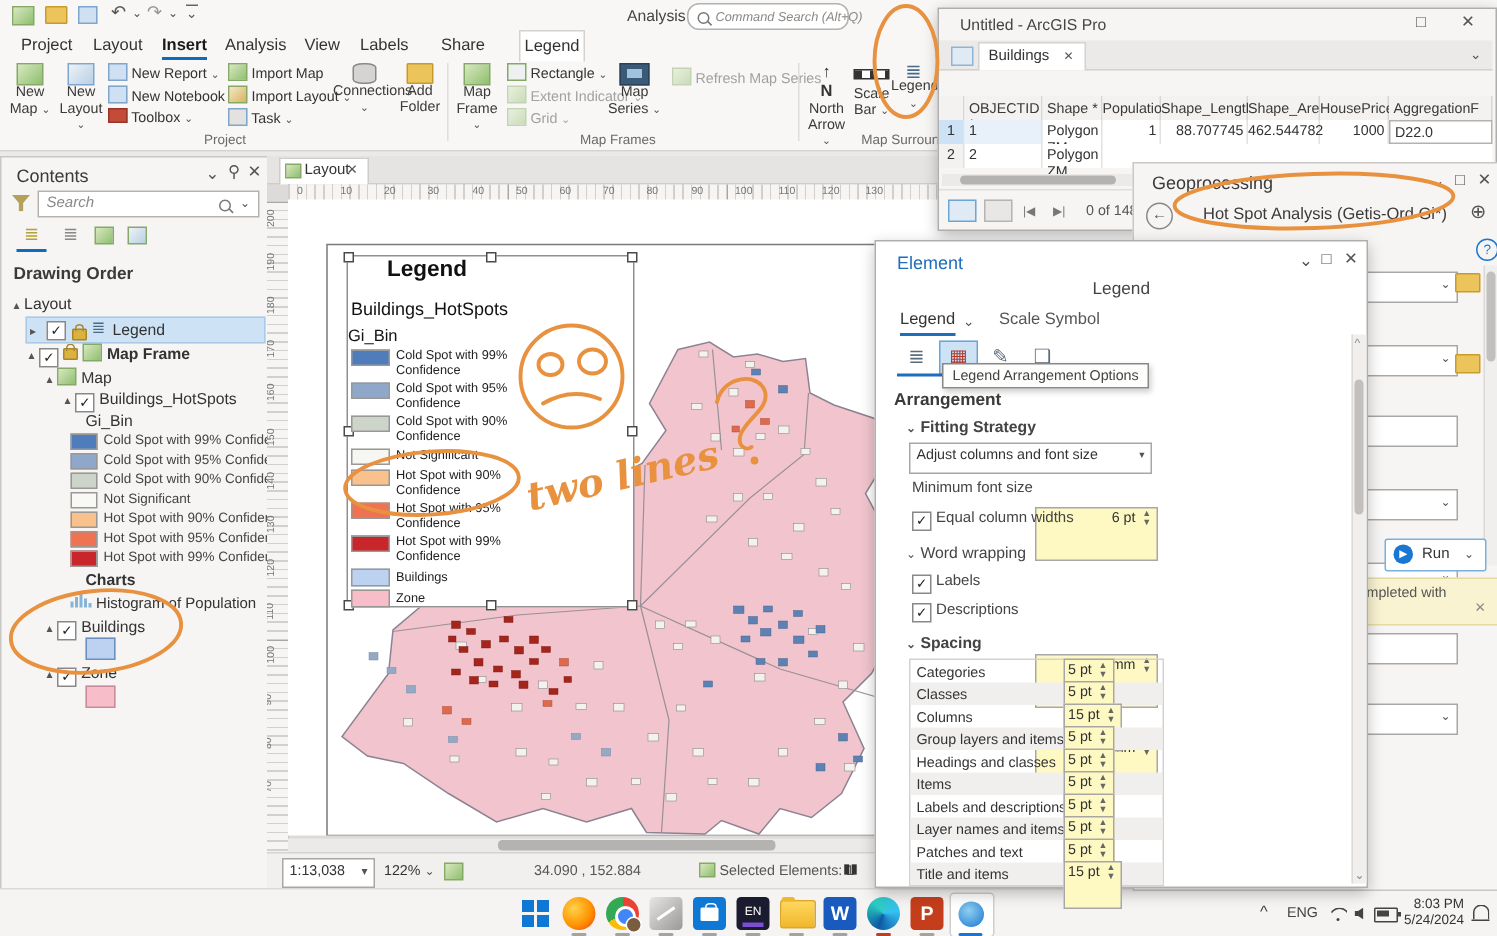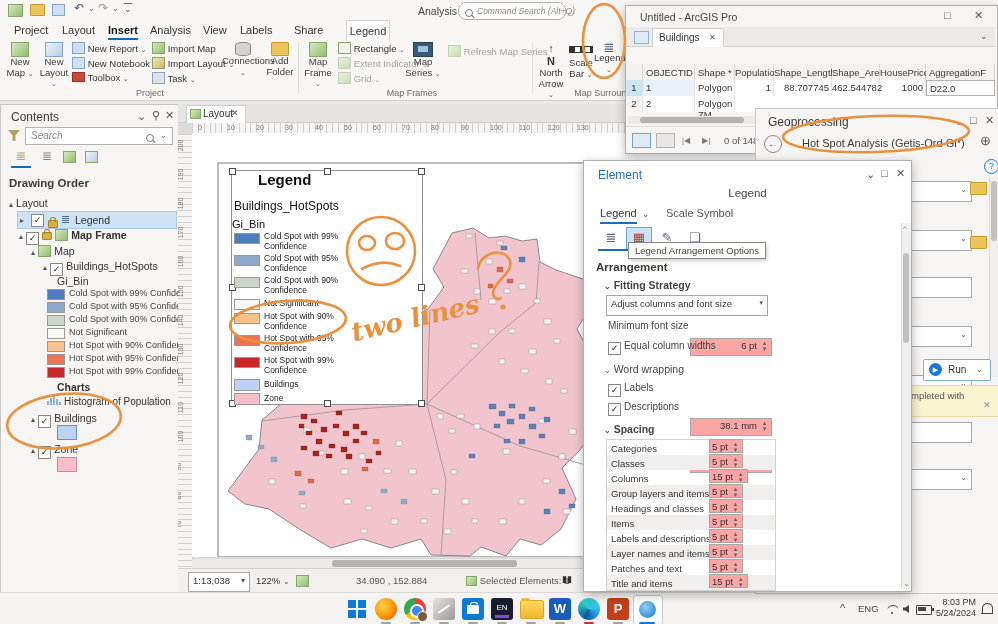--- a/index.html
+++ b/index.html
@@ -4,21 +4,21 @@
 <style>
   html,body{margin:0;padding:0}
   .app{position:relative;width:998px;height:624px;background:#eceae8;font-family:"Liberation Sans",sans-serif;color:#333;overflow:hidden;font-size:11px}
   .abs{position:absolute}
   .nw{white-space:nowrap}
   .win{background:#fff;border:1px solid #b0aeac;box-shadow:0 3px 10px rgba(0,0,0,.28)}
   .panel{background:#f6f5f4;border:1px solid #c9c7c5}
   .glyph{color:#555;font-size:11px;line-height:11px}
   .cb{width:11px;height:11px;background:#fff;border:1px solid #8a8886;font-size:9px;line-height:10px;text-align:center;color:#222}
   .sw{border:1px solid #9a9896}
-  .spinbox{background:#fca5a5;border:1px solid #a9a7a5;font-size:9.5px;color:#333;text-align:right;padding:1px 14px 0 2px;position:relative}
+  .spinbox{background:#fef9c3;border:1px solid #a9a7a5;font-size:9.5px;color:#333;text-align:right;padding:1px 14px 18px 2px;position:relative}
   .spinarr{position:absolute;right:2px;top:1px;width:9px;font-size:6px;color:#666;line-height:6px;text-align:center}
   .ddbox{background:#fff;border:1px solid #a9a7a5;font-size:9.5px;color:#333;padding:2px 4px;position:relative}
   .dd-car{position:absolute;right:4px;top:3px;font-size:8px;color:#555}
   .mag{display:inline-block;width:6px;height:6px;border:1px solid #777;border-radius:50%;position:relative}
   .mag::after{content:"";position:absolute;width:4px;height:1px;background:#777;transform:rotate(45deg);right:-3px;bottom:-1px}
   .micon{width:16px;height:13px;background:linear-gradient(135deg,#d8e8c0,#8fbf6f);border:1px solid #86a968}
   .smicon{width:11px;height:10px;background:linear-gradient(135deg,#d8e8c0,#8fbf6f);border:1px solid #86a968;display:inline-block;vertical-align:-2px}
   .ficon{width:13px;height:10px;background:#ecc45c;border:1px solid #c79b2e;border-radius:1px}
   .ticon{width:11px;height:8px;background:#c44b3a;border:1px solid #96362a;display:inline-block;vertical-align:-1px}
   .nbicon{width:11px;height:10px;background:#cfe0f2;border:1px solid #7fa6cc;display:inline-block;vertical-align:-2px}

